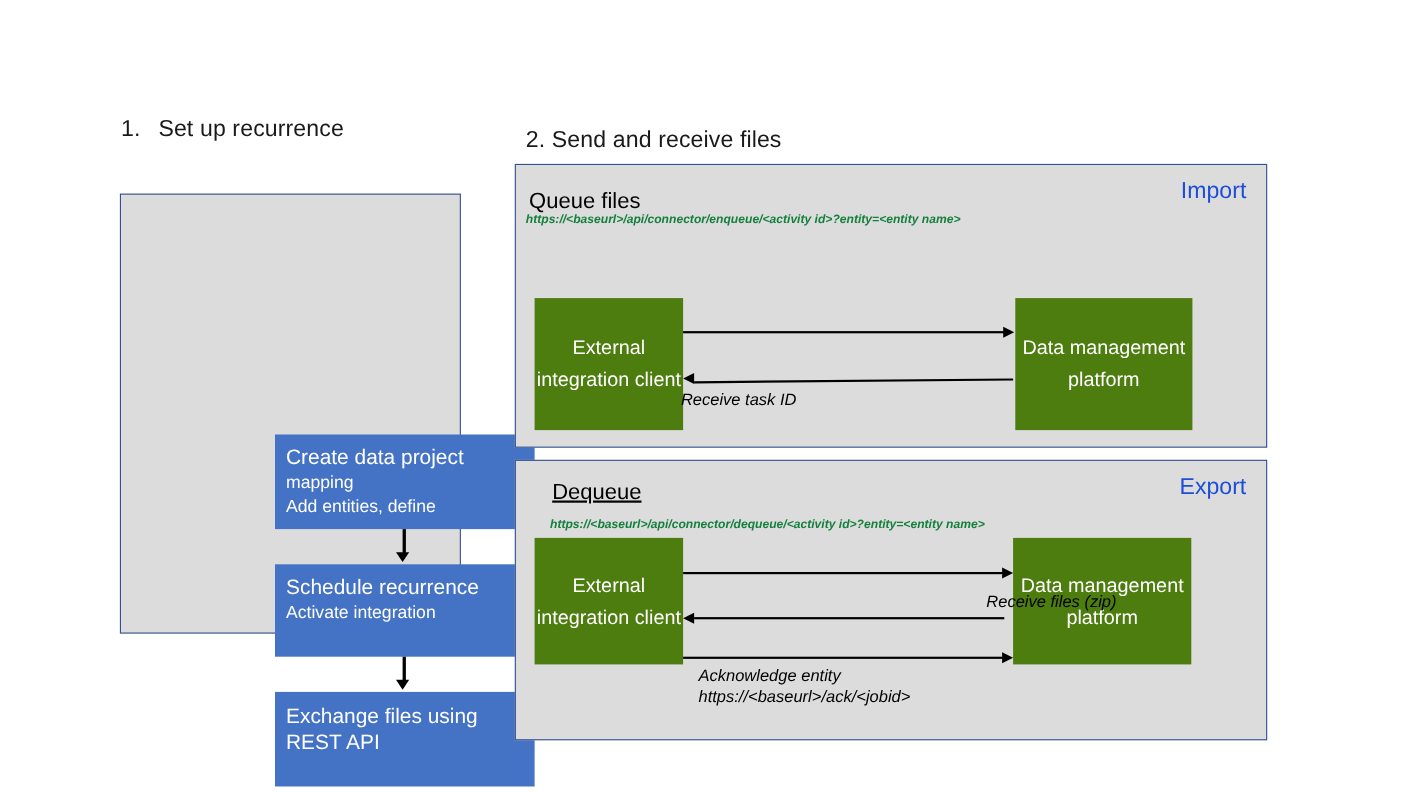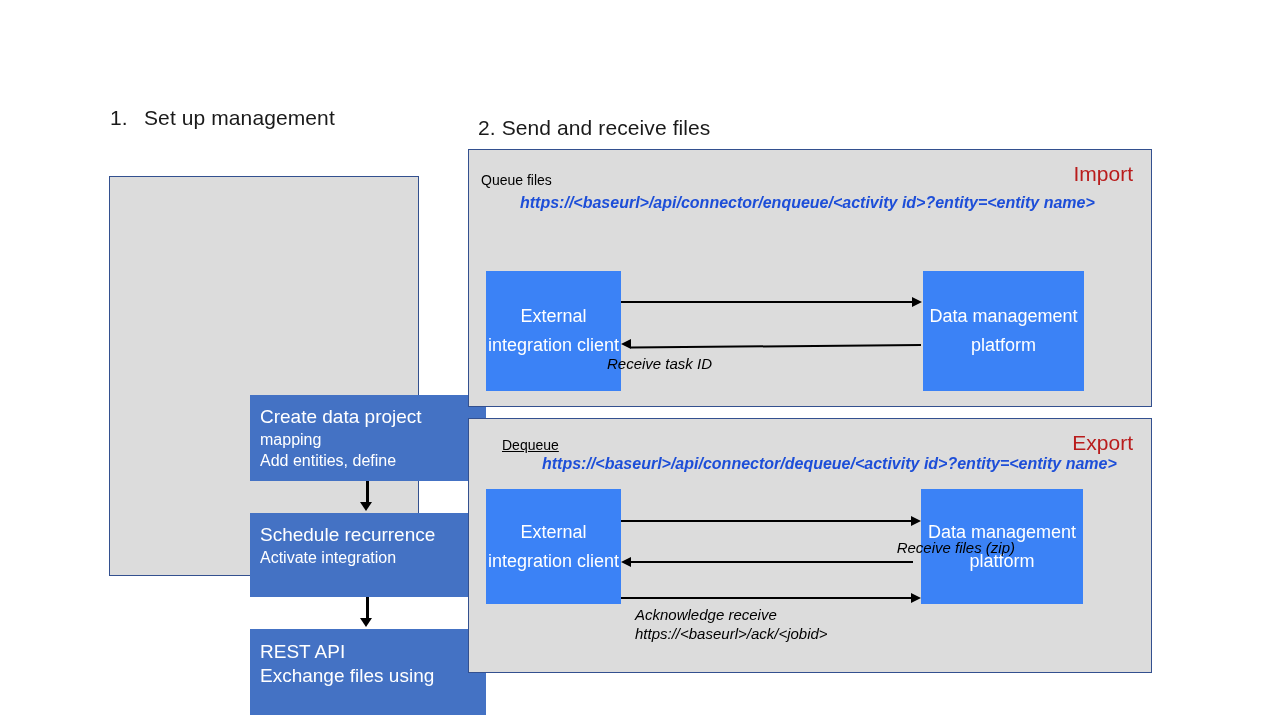--- a/index.html
+++ b/index.html
@@ -65,41 +65,41 @@
     border-right:6px solid transparent;
     border-top:9px solid #000000;
   }
   #va1-line{left:256px;top:304px;height:23px;}
   #va1-head{left:250px;top:325px;}
   #va2-line{left:256px;top:420px;height:23px;}
   #va2-head{left:250px;top:441px;}
 
   
   .corner-label{
-    font-size:21px;color:#b91c1c;white-space:nowrap;
+    font-size:21px;color:#1d4ed8;white-space:nowrap;
   }
   #label-import{right:18px;top:12px;position:absolute;}
   #label-export{right:18px;top:12px;position:absolute;}
 
   
   .cap-plain{
-    position:absolute;font-size:14px;color:#000;white-space:nowrap;
+    position:absolute;font-size:20px;color:#000;white-space:nowrap;
   }
   .cap-url{
-    position:absolute;font-size:16px;color:#1d4ed8;
-    font-weight:bold;font-style:italic;white-space:nowrap;margin-left:42px;
+    position:absolute;font-size:11px;color:#15803d;
+    font-weight:bold;font-style:italic;white-space:nowrap;
   }
   #import-cap{left:12px;top:22px;}
   #import-url{left:9px;top:44px;}
   #export-cap{left:33px;top:18px;text-decoration:underline;}
-  #export-url{left:31px;top:36px;}
+  #export-url{left:31px;top:52px;}
 
   
   .endpoint{
-    position:absolute;background:#3b82f6;color:#fff;
+    position:absolute;background:#4d7c0f;color:#fff;
     display:flex;align-items:center;justify-content:center;
     text-align:center;font-size:18px;line-height:29px;
     box-sizing:border-box;
   }
   #imp-client{left:17px;top:121px;width:135px;height:120px;}
   #imp-server{left:454px;top:121px;width:161px;height:120px;}
   #exp-client{left:17px;top:70px;width:135px;height:115px;}
   #exp-server{left:452px;top:70px;width:162px;height:115px;}
 
   
@@ -119,37 +119,37 @@
   .arrow-label{
     position:absolute;font-size:15px;font-style:italic;color:#000;
     white-space:nowrap;line-height:19px;
   }
 
   
   #imp-a1-line{left:152px;top:151px;width:294px;}
   #imp-a1-head{left:443px;top:147px;}
   #imp-a2-line{left:162px;top:194px;width:290px;transform:rotate(-0.5deg);transform-origin:right center;}
   #imp-a2-head{left:152px;top:189px;}
-  #imp-a2-label{left:138px;top:204px;}
+  #imp-a2-label{left:150px;top:204px;}
 
   
   #exp-a1-line{left:152px;top:101px;width:292px;}
   #exp-a1-head{left:442px;top:97px;}
   #exp-a2-line{left:162px;top:142px;width:282px;}
   #exp-a2-head{left:152px;top:138px;}
   #exp-a2-label{right:136px;top:119px;position:absolute;}
   #exp-a3-line{left:152px;top:178px;width:292px;}
   #exp-a3-head{left:442px;top:174px;}
   #exp-a3-label{left:166px;top:186px;}
 </style>
 </head>
 <body>
 
 <div class="abs section-title" id="title-1">
-  <span class="num">1.</span><span>Set up management</span>
+  <span class="num">1.</span><span>Set up recurrence</span>
 </div>
 
 <div class="abs panel" id="panel-setup">
   <div class="bluebox" id="box-create">
     <span class="head">Create data project</span>
     <span class="sub">mapping</span>
     <span class="sub">Add entities, define</span>
   </div>
 
   <div class="v-arrow-line" id="va1-line"></div>
@@ -157,22 +157,22 @@
 
   <div class="bluebox" id="box-schedule">
     <span class="head">Schedule recurrence</span>
     <span class="sub">Activate integration</span>
   </div>
 
   <div class="v-arrow-line" id="va2-line"></div>
   <div class="v-arrow-head" id="va2-head"></div>
 
   <div class="bluebox" id="box-exchange">
+    <span class="head">Exchange files using</span>
     <span class="head">REST API</span>
-    <span class="head">Exchange files using</span>
   </div>
 </div>
 
 <div class="abs section-title" id="title-2">2. Send and receive files</div>
 
 <div class="abs panel" id="panel-import">
   <div class="corner-label" id="label-import">Import</div>
   <div class="cap-plain" id="import-cap">Queue files</div>
   <div class="cap-url" id="import-url">https://&lt;baseurl&gt;/api/connector/enqueue/&lt;activity id&gt;?entity=&lt;entity name&gt;</div>
 
@@ -206,16 +206,16 @@
   <div class="h-line" id="exp-a1-line"></div>
   <div class="h-head-r" id="exp-a1-head"></div>
 
   <div class="h-line" id="exp-a2-line"></div>
   <div class="h-head-l" id="exp-a2-head"></div>
   <div class="arrow-label" id="exp-a2-label">Receive files (zip)</div>
 
   <div class="h-line" id="exp-a3-line"></div>
   <div class="h-head-r" id="exp-a3-head"></div>
   <div class="arrow-label" id="exp-a3-label">
-    <span>Acknowledge receive</span><br>
+    <span>Acknowledge entity</span><br>
     <span>https://&lt;baseurl&gt;/ack/&lt;jobid&gt;</span>
   </div>
 </div>
 
 </body></html>

